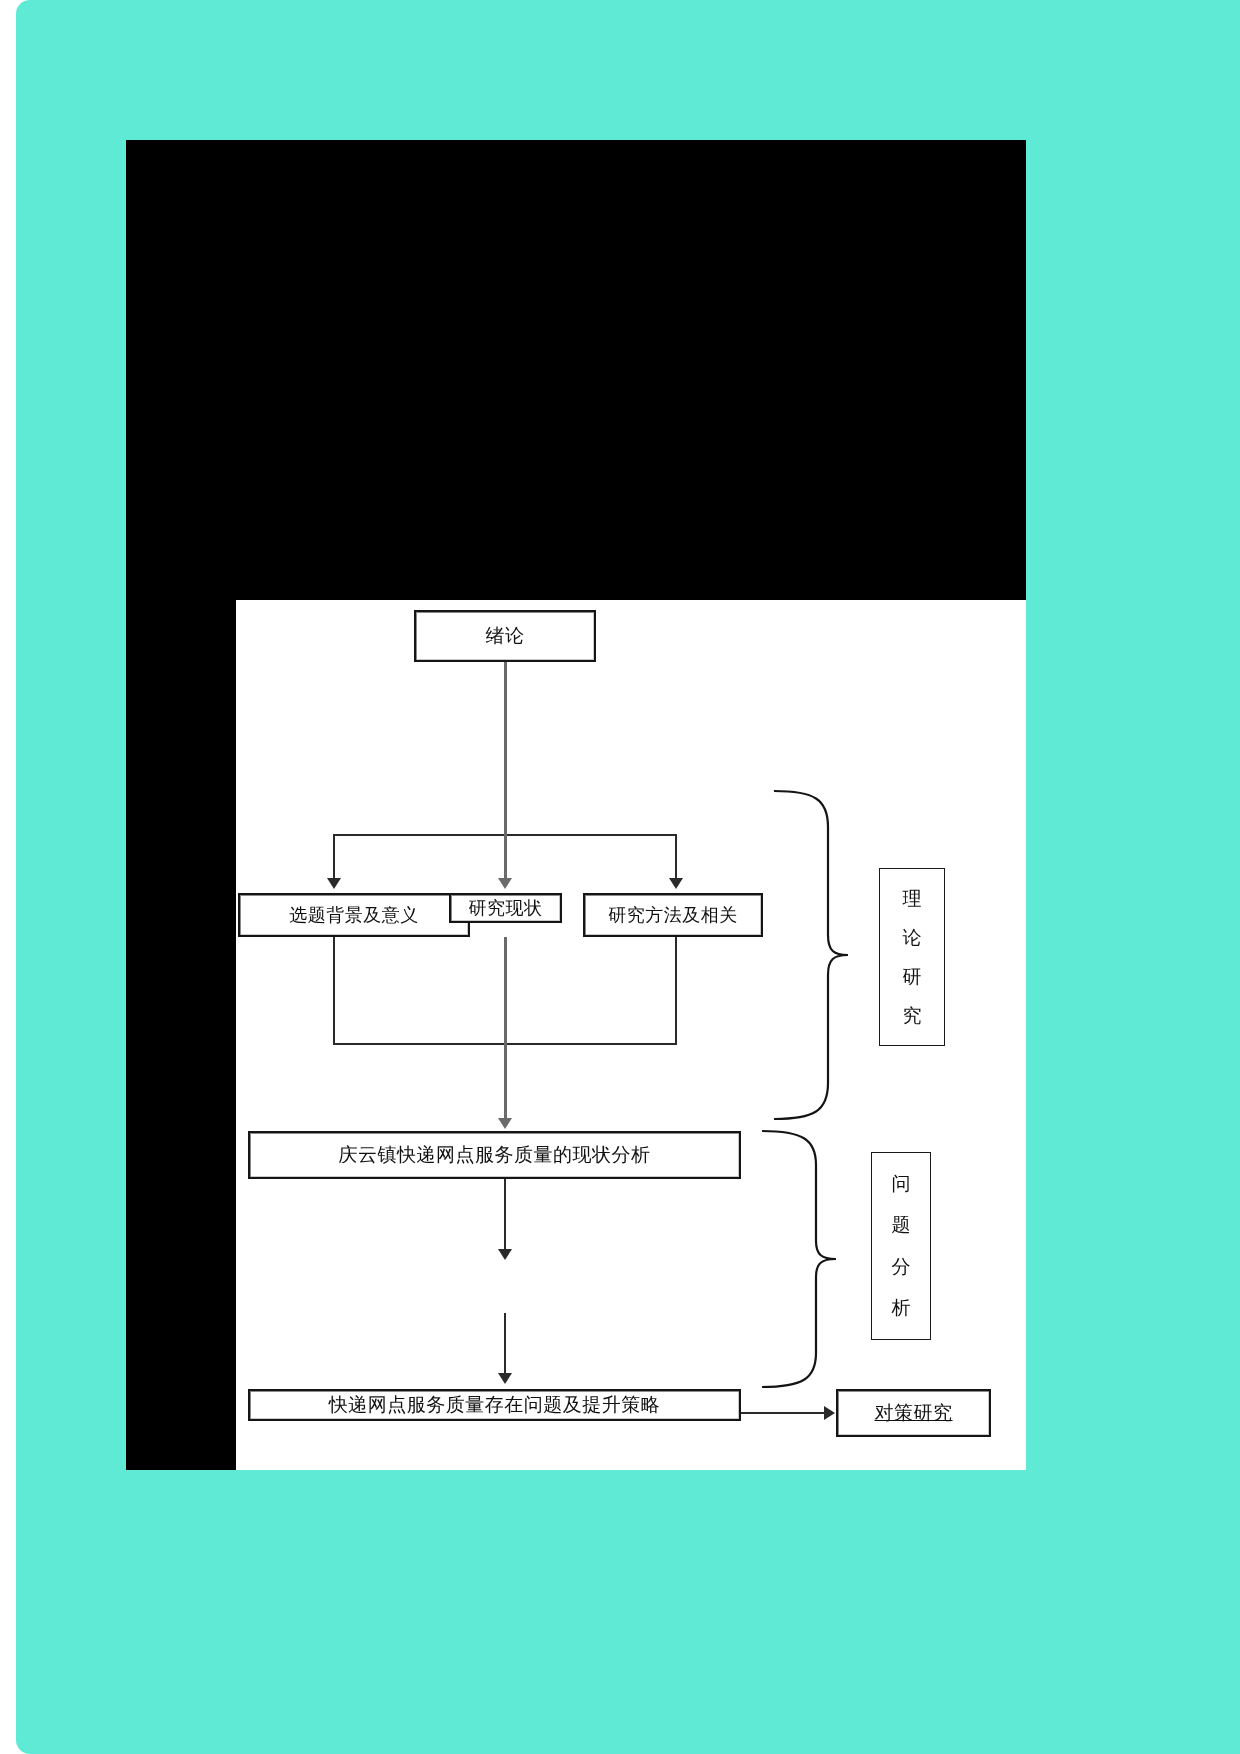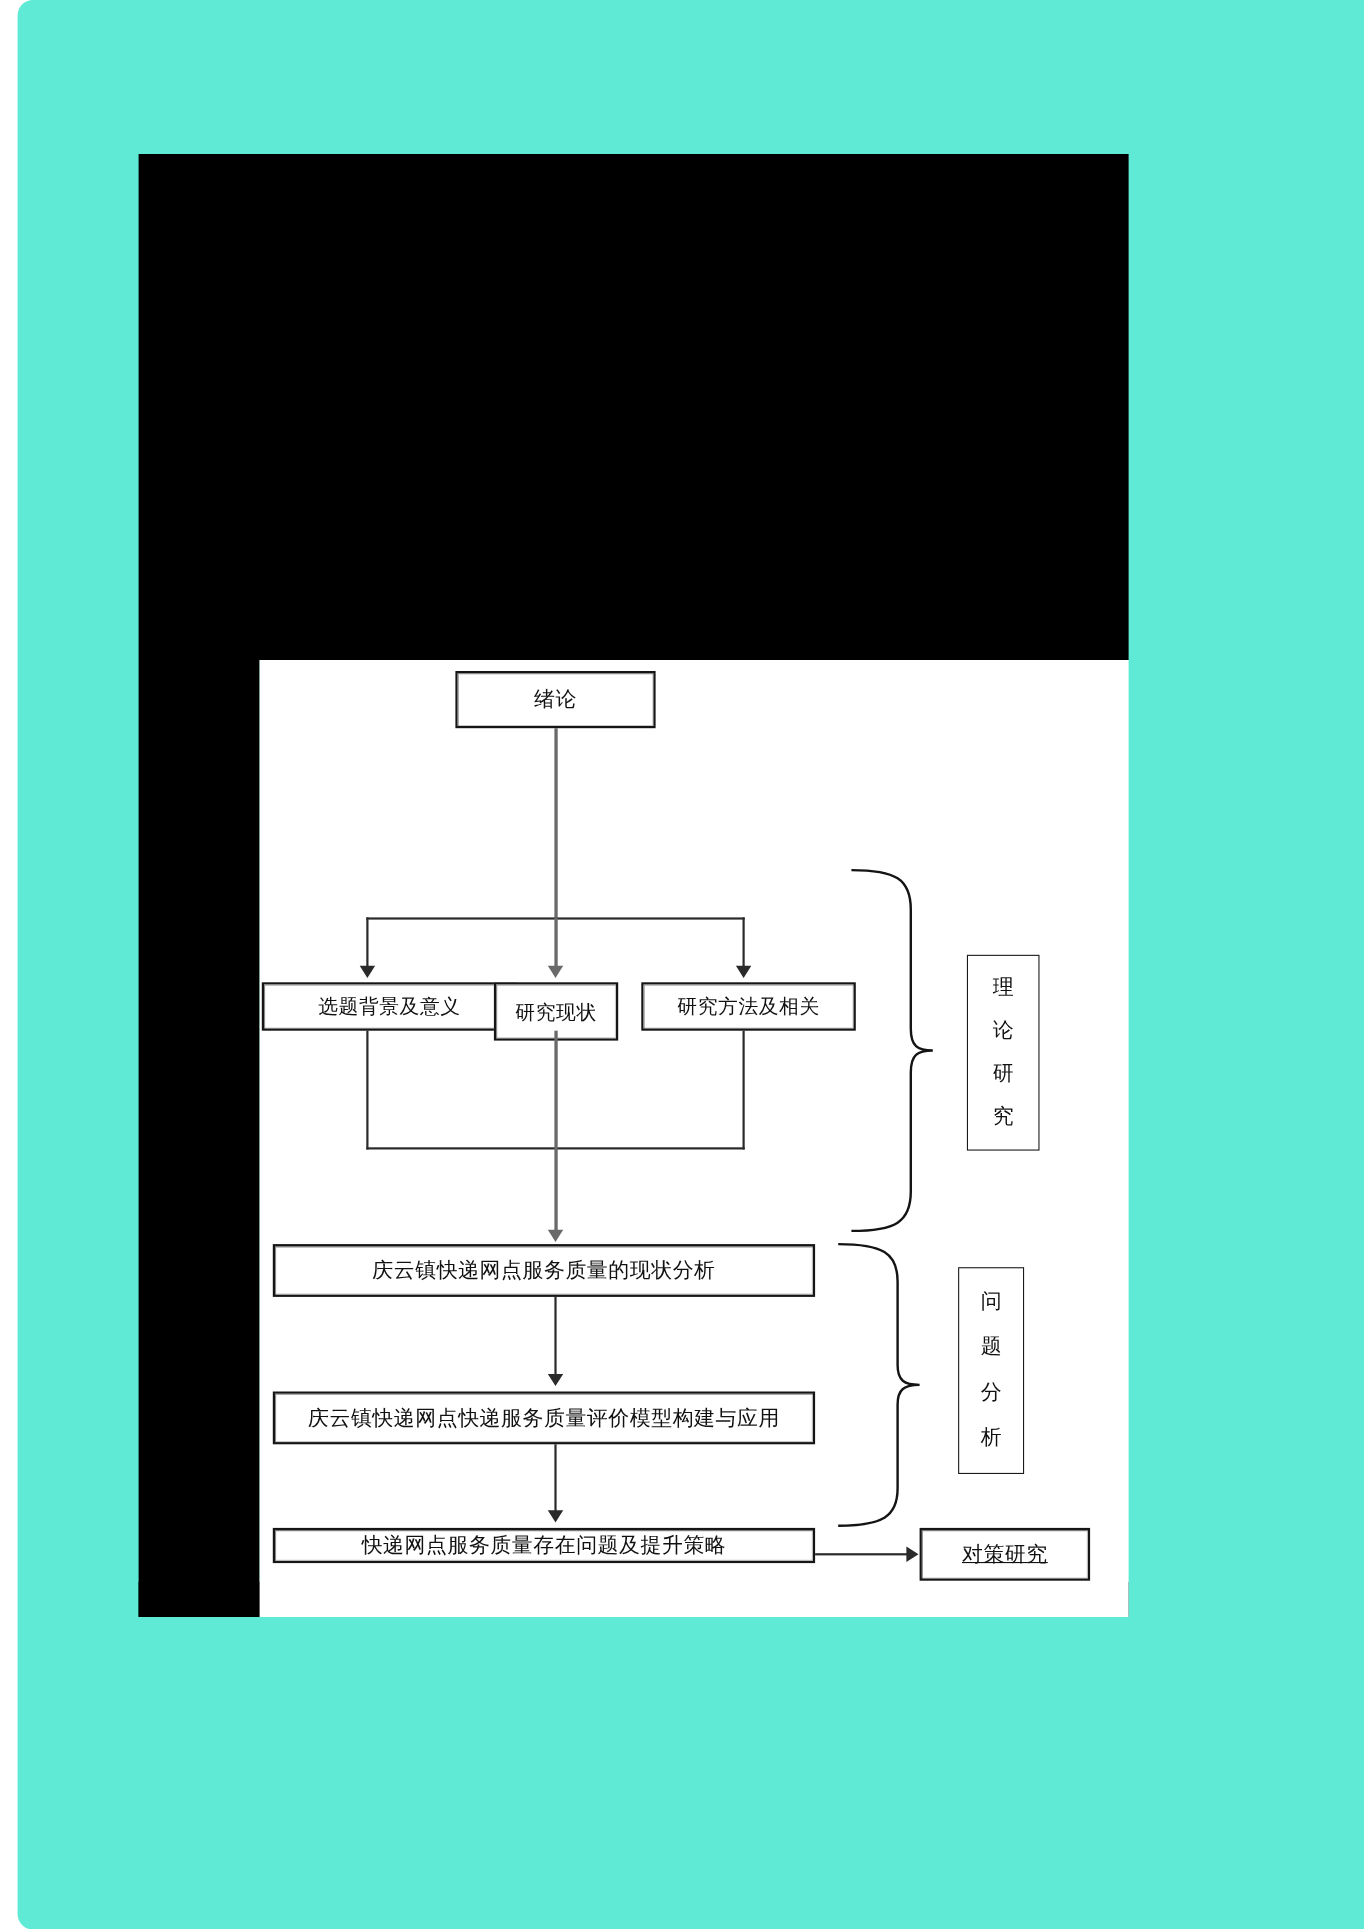--- a/index.html
+++ b/index.html
@@ -68,23 +68,23 @@
     <div class="arrow" style="left:91px;top:278px;"></div>
 
     <div class="ln vl" style="left:268px;top:234px;width:3px;height:46px;"></div>
     <div class="arrow grey" style="left:262px;top:278px;"></div>
 
     <div class="ln vl dark" style="left:439px;top:234px;width:2px;height:46px;"></div>
     <div class="arrow" style="left:433px;top:278px;"></div>
 
     <div class="box outline2" style="left:2px;top:293px;width:232px;height:44px;font-size:18px;">选题背景及意义</div>
 
-    <div class="box outline2" style="left:213px;top:293px;width:113px;height:53px;font-size:18px;">研究现状</div>
+    <div class="box outline2" style="left:213px;top:293px;width:113px;height:30px;font-size:18px;">研究现状</div>
 
-    <div class="box outline2" style="left:347px;top:293px;width:195px;height:44px;font-size:18px;">研究方法及相关</div>
+    <div class="box outline2" style="left:347px;top:293px;width:180px;height:44px;font-size:18px;">研究方法及相关</div>
 
     <div class="ln vl dark" style="left:97px;top:337px;width:2px;height:108px;"></div>
     <div class="ln vl dark" style="left:439px;top:337px;width:2px;height:108px;"></div>
     <div class="ln hl dark" style="left:97px;top:443px;width:344px;height:2px;"></div>
     <div class="ln vl" style="left:268px;top:337px;width:3px;height:183px;"></div>
     <div class="arrow grey" style="left:262px;top:518px;"></div>
 
     <svg class="brace" style="left:520px;top:185px;" width="110" height="340" viewBox="0 0 110 340">
       <path d="M 18 6 C 58 6 72 14 72 42 L 72 150 C 72 166 78 170 92 170 C 78 170 72 174 72 190 L 72 298 C 72 326 58 334 18 334"></path>
     </svg>
@@ -94,21 +94,20 @@
       <span>论</span>
       <span>研</span>
       <span>究</span>
     </div>
 
     <div class="box outline2" style="left:12px;top:531px;width:493px;height:48px;font-size:19px;">庆云镇快递网点服务质量的现状分析</div>
 
     <div class="ln vl dark" style="left:268px;top:579px;width:2px;height:72px;"></div>
     <div class="arrow" style="left:262px;top:649px;"></div>
 
-    <div class="box outline2" style="left:12px;top:665px;width:493px;height:48px;font-size:19px;">庆云镇快递网点快递服务质量评价模型构建与应用</div>
 
     <div class="ln vl dark" style="left:268px;top:713px;width:2px;height:62px;"></div>
     <div class="arrow" style="left:262px;top:773px;"></div>
 
     <svg class="brace" style="left:512px;top:525px;" width="110" height="270" viewBox="0 0 110 270">
       <path d="M 14 6 C 54 6 68 14 68 40 L 68 116 C 68 130 74 134 88 134 C 74 134 68 138 68 152 L 68 228 C 68 254 54 262 14 262"></path>
     </svg>
 
     <div class="vbox" style="left:635px;top:552px;width:60px;height:188px;font-size:19px;">
       <span>问</span>

